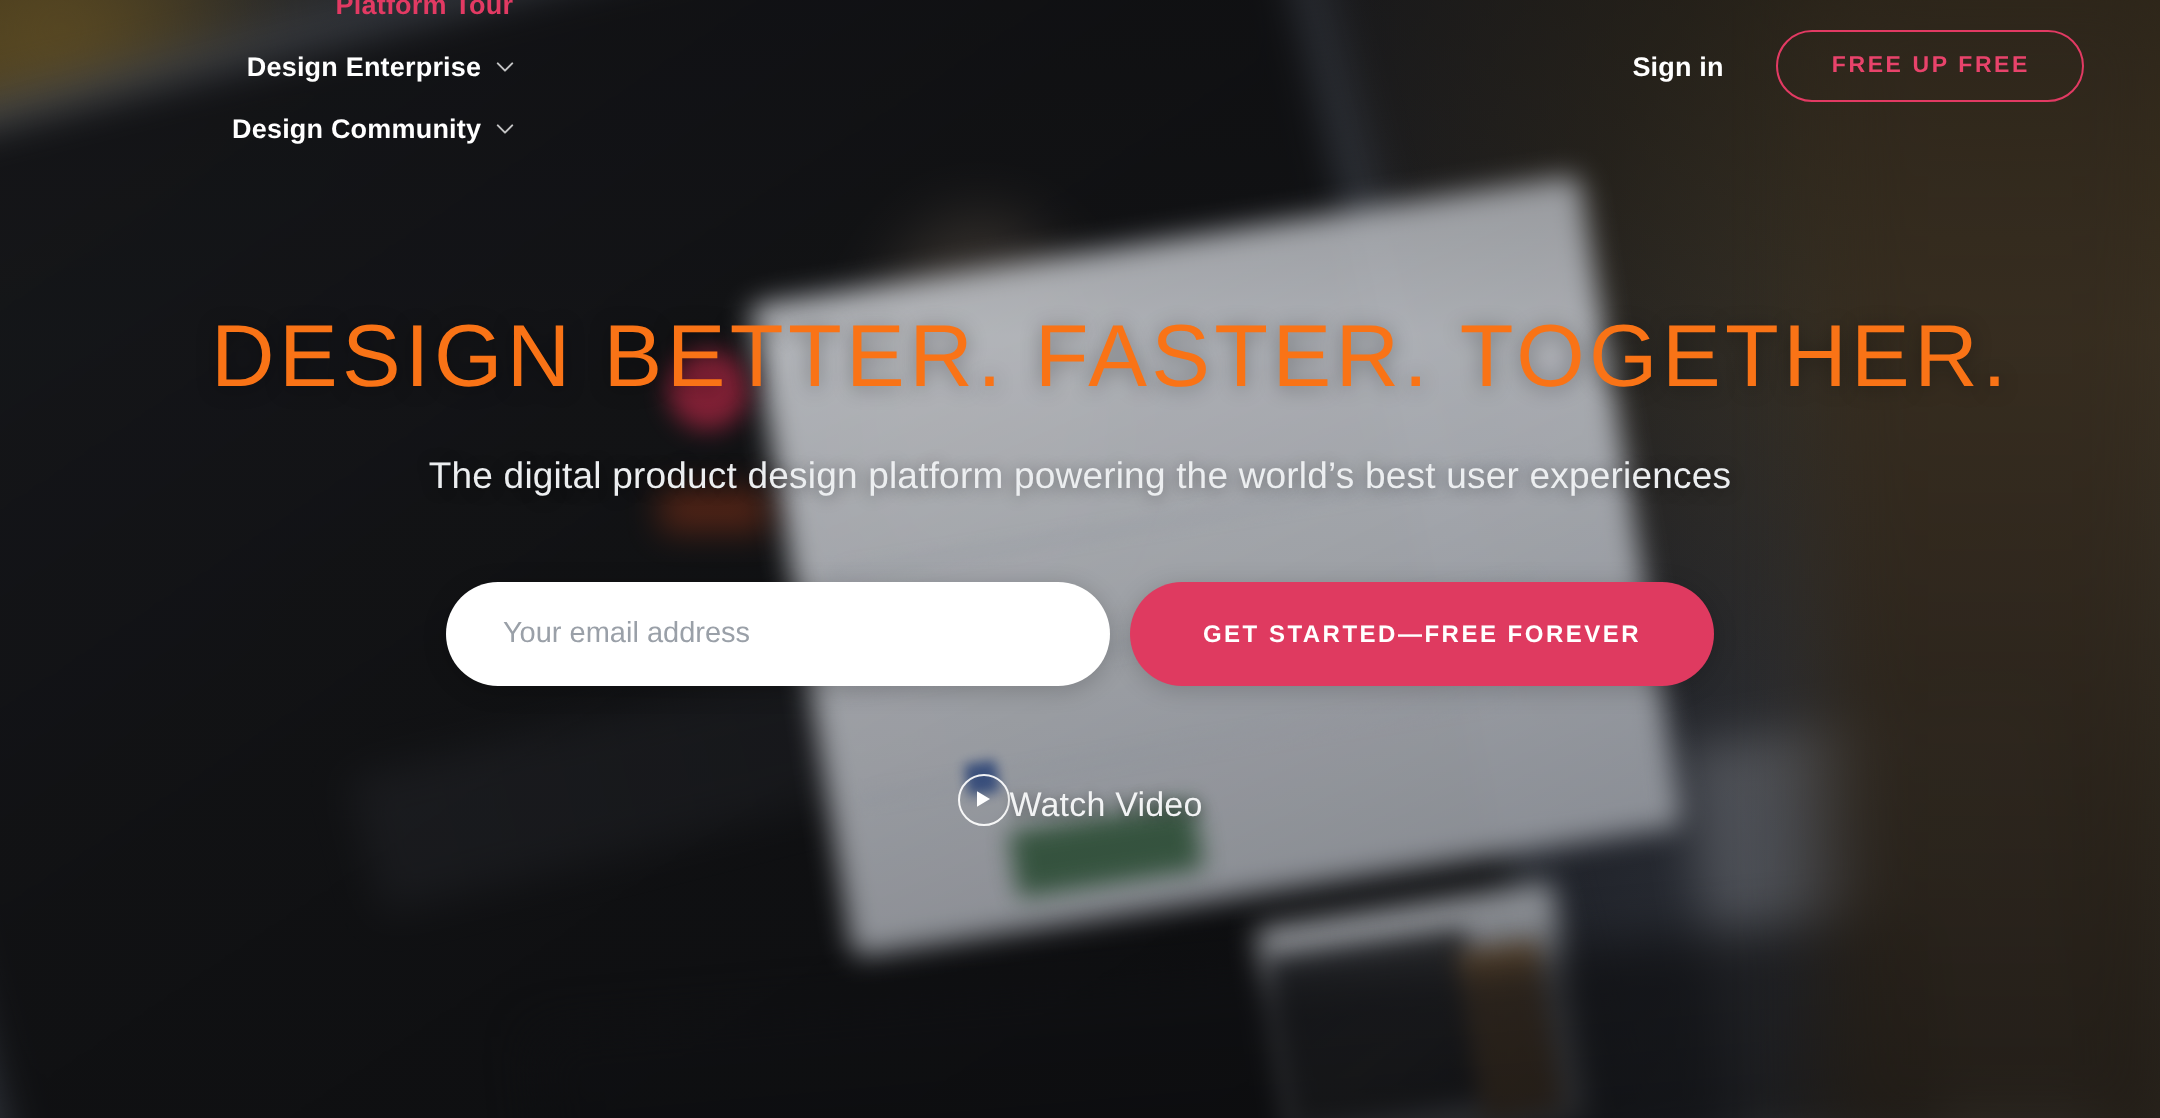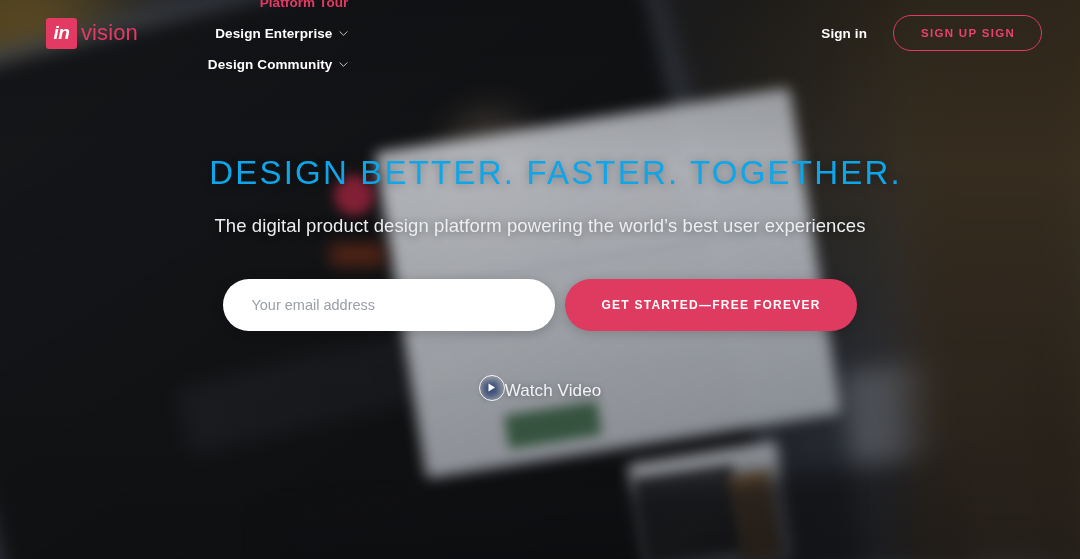--- a/index.html
+++ b/index.html
@@ -287,22 +287,22 @@
   
   .content {
     position:absolute;
     z-index:4;
     left:0; right:0;
     top:155px;
     text-align:center;
   }
 
   .headline {
-    color:#0ea5e9;
-    font-size:33px;
+    color:#f97316;
+    font-size:44px;
     font-weight:300;
     letter-spacing:2.2px;
     line-height:1.08;
     text-shadow:0 1px 10px rgba(0,0,0,.35);
     white-space:nowrap;
     padding-left:31px;
   }
 
   .subhead {
     margin-top:24px;
@@ -394,26 +394,20 @@
     <div class="bg-thumb-photo"></div>
     <div class="bg-thumb-wood"></div>
     <div class="bg-right-panel"></div>
     <div class="bg-bottom-dark"></div>
     <div class="bg-warm-right"></div>
     <div class="bg-scrim"></div>
   </div>
 
   <nav class="nav">
 
-    <div class="logo">
-      <div class="logo-mark">
-        <span>in</span>
-      </div>
-      <div class="logo-word">vision</div>
-    </div>
 
     <div class="nav-main">
 
       <div class="nav-item active">
         <span>Platform Tour</span>
       </div>
 
       <div class="nav-item">
         <span>Design Enterprise</span>
         <span class="chev">
@@ -430,21 +424,21 @@
               <path d="M1 3 L5 7 L9 3" fill="none" stroke="#ffffff" stroke-width="1.1" stroke-linecap="round" stroke-linejoin="round"></path>
             </svg>
         </span>
       </div>
 
 
     </div>
 
     <div class="nav-right">
       <div class="signin">Sign in</div>
-      <button class="signup">SIGN UP SIGN</button>
+      <button class="signup">FREE UP FREE</button>
     </div>
 
   </nav>
 
   <div class="content">
 
     <h1 class="headline">DESIGN BETTER. FASTER. TOGETHER.</h1>
 
     <p class="subhead">The digital product design platform powering the world’s best user experiences</p>
 

